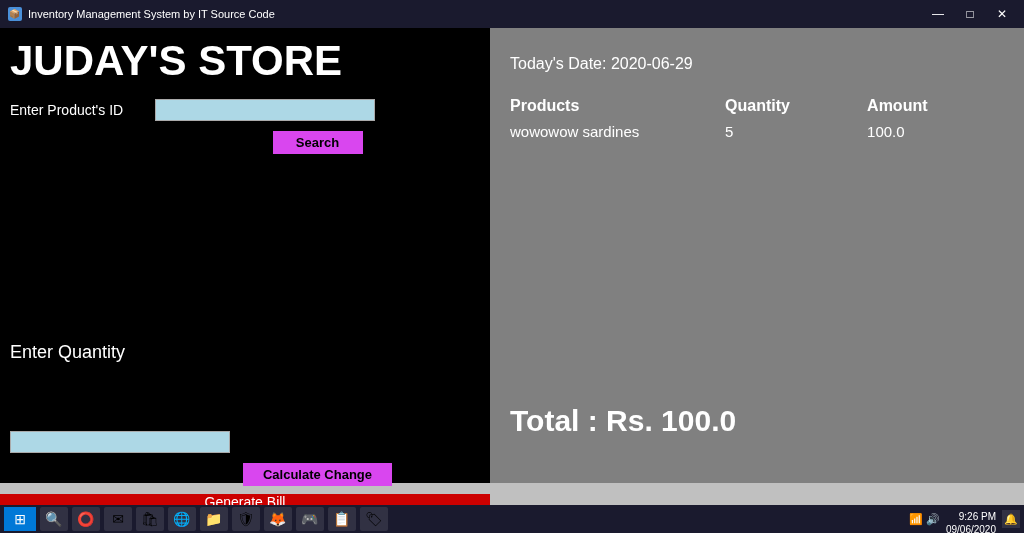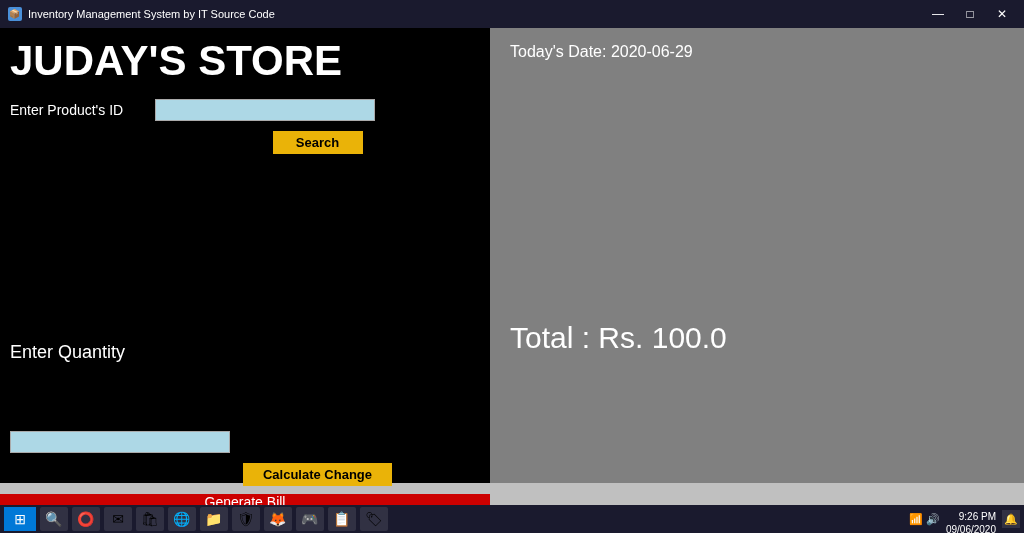--- a/index.html
+++ b/index.html
@@ -76,21 +76,21 @@
     }
 
     .search-btn-row {
       display: flex;
       justify-content: center;
       margin-bottom: 8px;
       padding-left: 145px;
     }
 
     .btn-orange {
-      background: #eab308;
+      background: #d946ef;
       border: none;
       color: black;
       font-size: 13px;
       font-weight: 600;
       padding: 4px 20px;
       cursor: pointer;
       min-width: 90px;
     }
 
     .spacer { flex: 1; }
@@ -133,21 +133,21 @@
     .generate-bill-bar span {
       color: white;
       font-size: 14px;
       font-weight: 500;
     }
 
     
     .right-panel {
       flex: 1;
       background: #808080;
-      padding: 15px 20px;
+      padding: 27px 20px;
       color: white;
     }
 
     .today-date {
       font-size: 16px;
       color: white;
       margin-bottom: 20px;
     }
 
     .receipt-table {
@@ -168,21 +168,21 @@
     .receipt-table td {
       text-align: left;
       color: white;
       font-size: 15px;
       padding: 4px 0;
       padding-right: 60px;
     }
 
     .total-amount {
       font-size: 30px;
-      font-weight: normal;
+      font-weight: bold;
       color: white;
       margin-top: 260px;
     }
 
     
     .taskbar {
       width: 100%;
       height: 28px;
       background: #1a1a2e;
       display: flex;
@@ -294,20 +294,36 @@
     <div class="generate-bill-bar">
       <span>Generate Bill</span>
     </div>
 
   </div>
 
   <div class="right-panel">
 
     <div class="today-date">Today's Date: 2020-06-29</div>
 
+    <table class="receipt-table">
+      <thead>
+        <tr>
+          <th>Products</th>
+          <th>Quantity</th>
+          <th>Amount</th>
+        </tr>
+      </thead>
+      <tbody id="receipt-tbody">
+      <tr>
+      <td>wowowow sardines</td>
+      <td>5</td>
+      <td>100.0</td>
+    </tr>
+        </tbody>
+    </table>
 
     <div class="total-amount">Total : Rs. 100.0</div>
 
   </div>
 
 </div>
 
 <div class="taskbar">
   <div class="taskbar-start">
     <span style="color:white;font-size:14px;">⊞</span>

